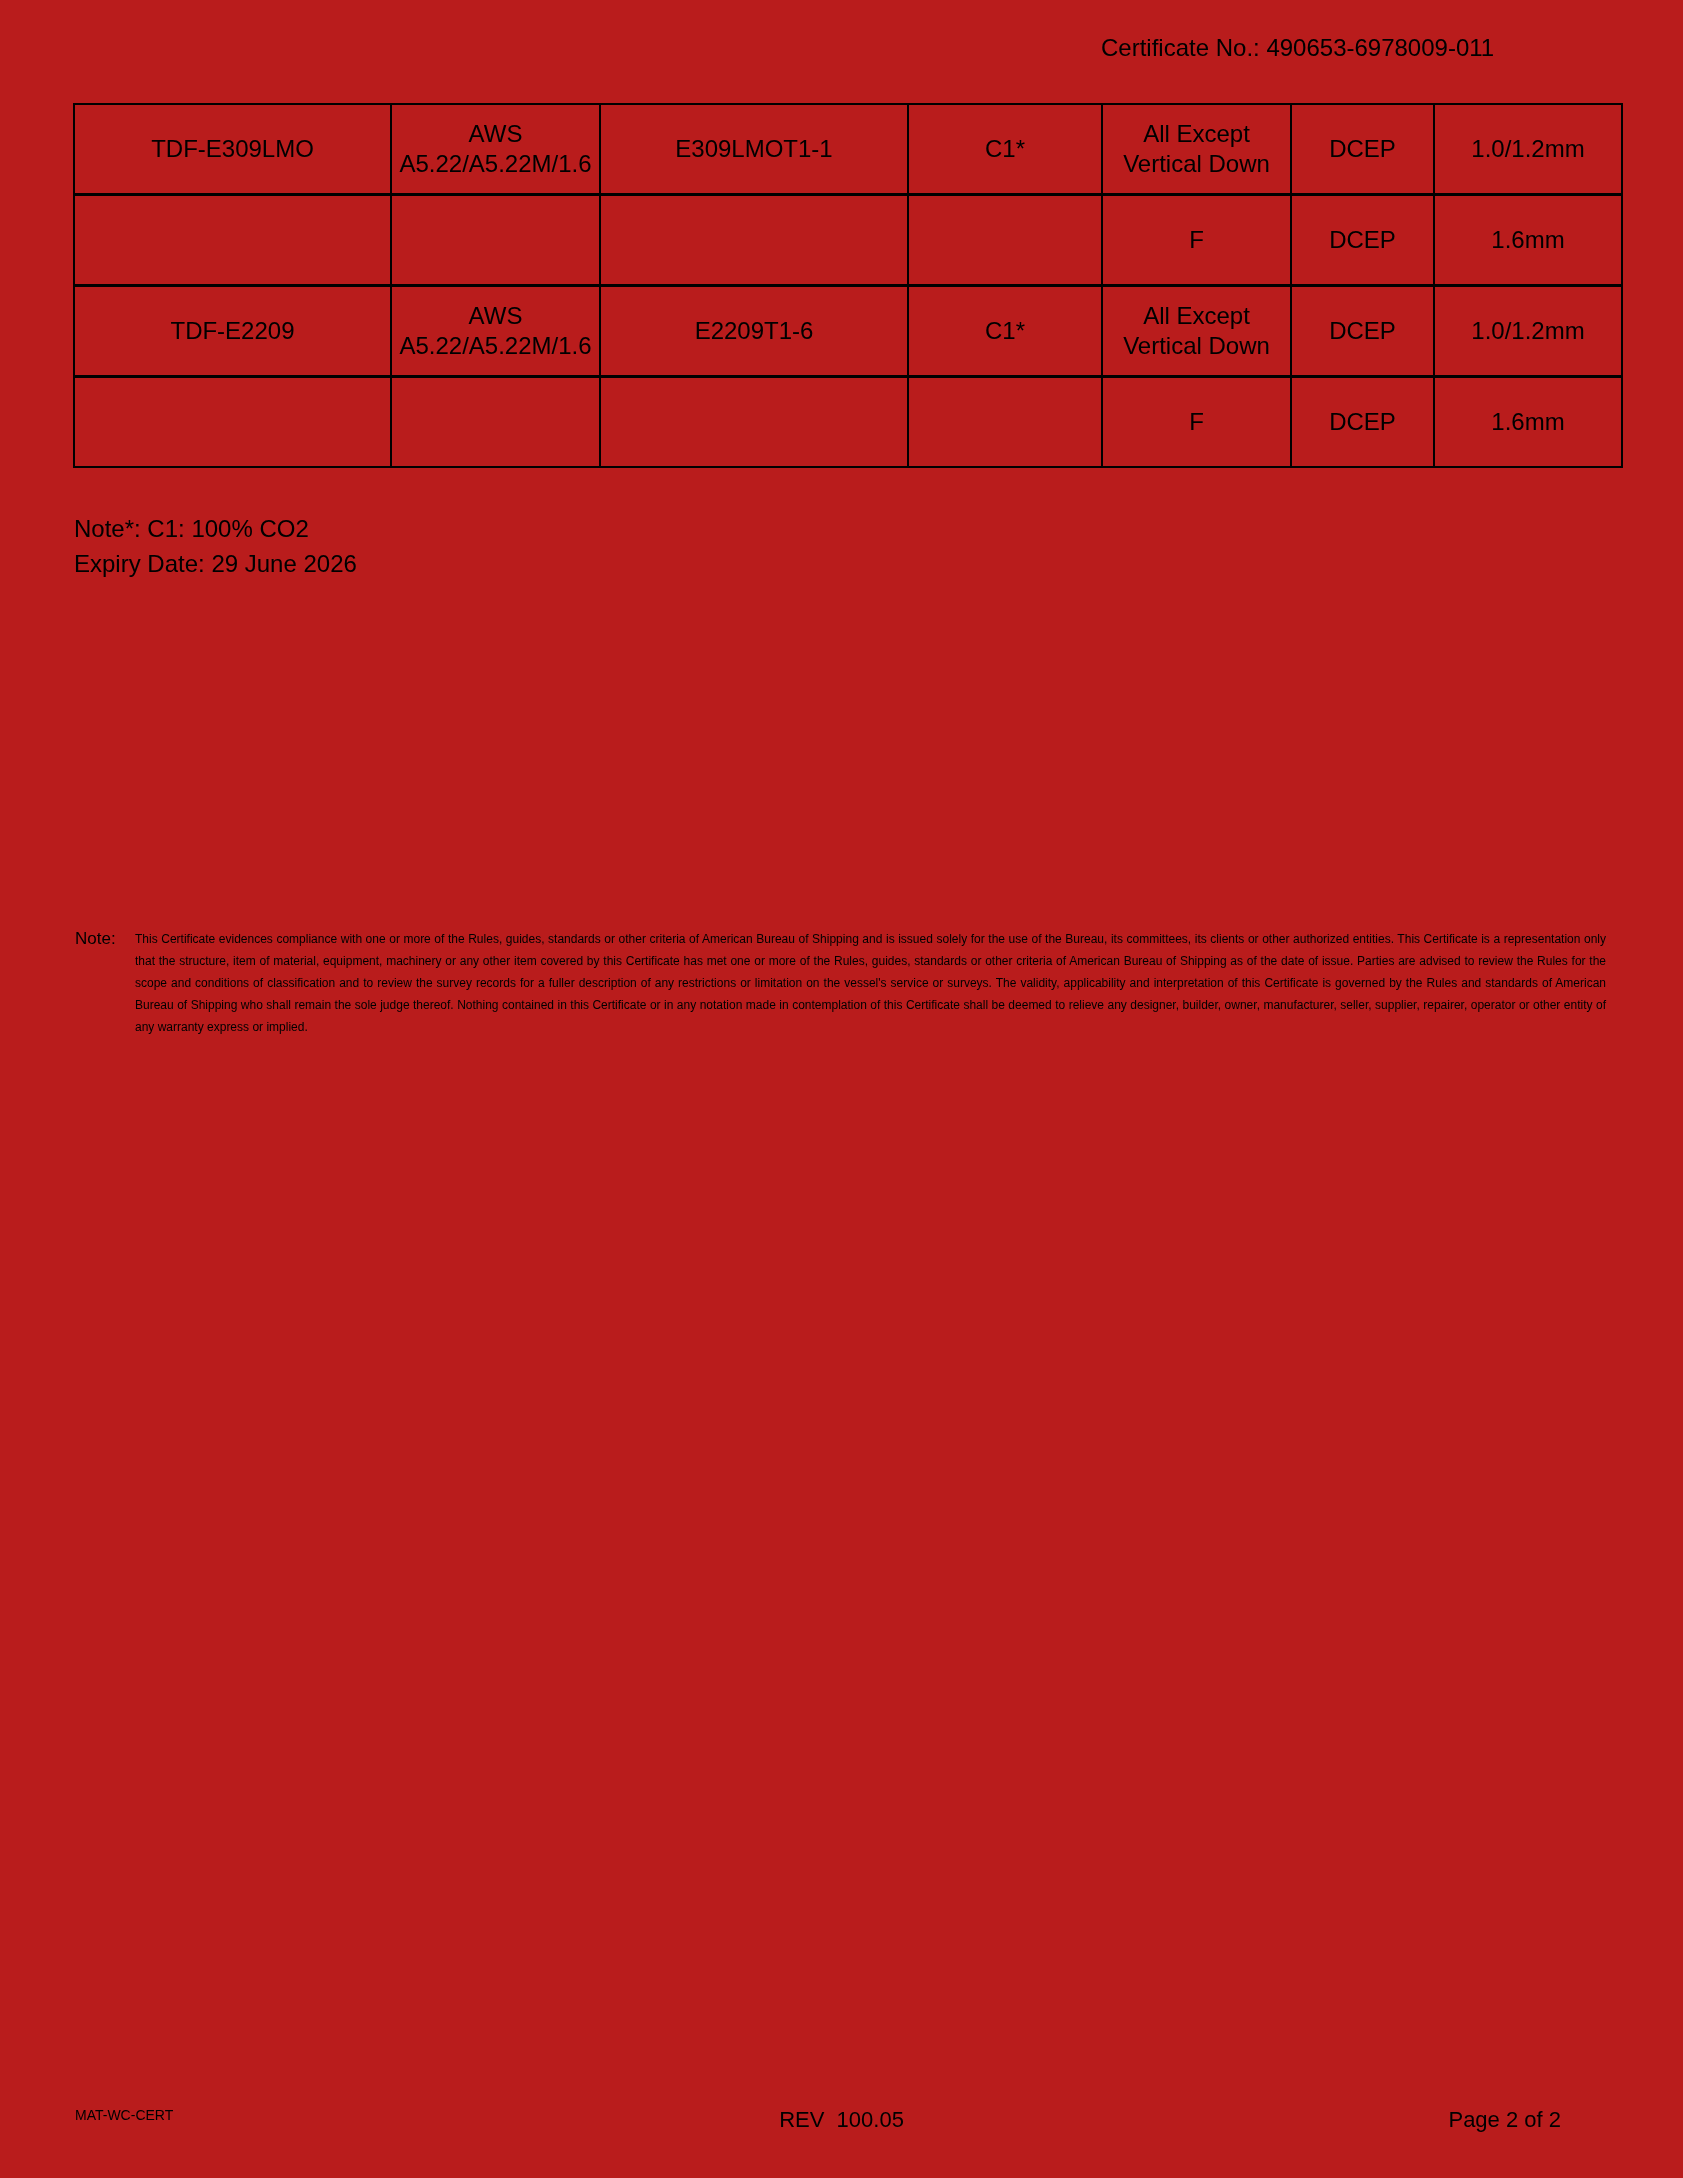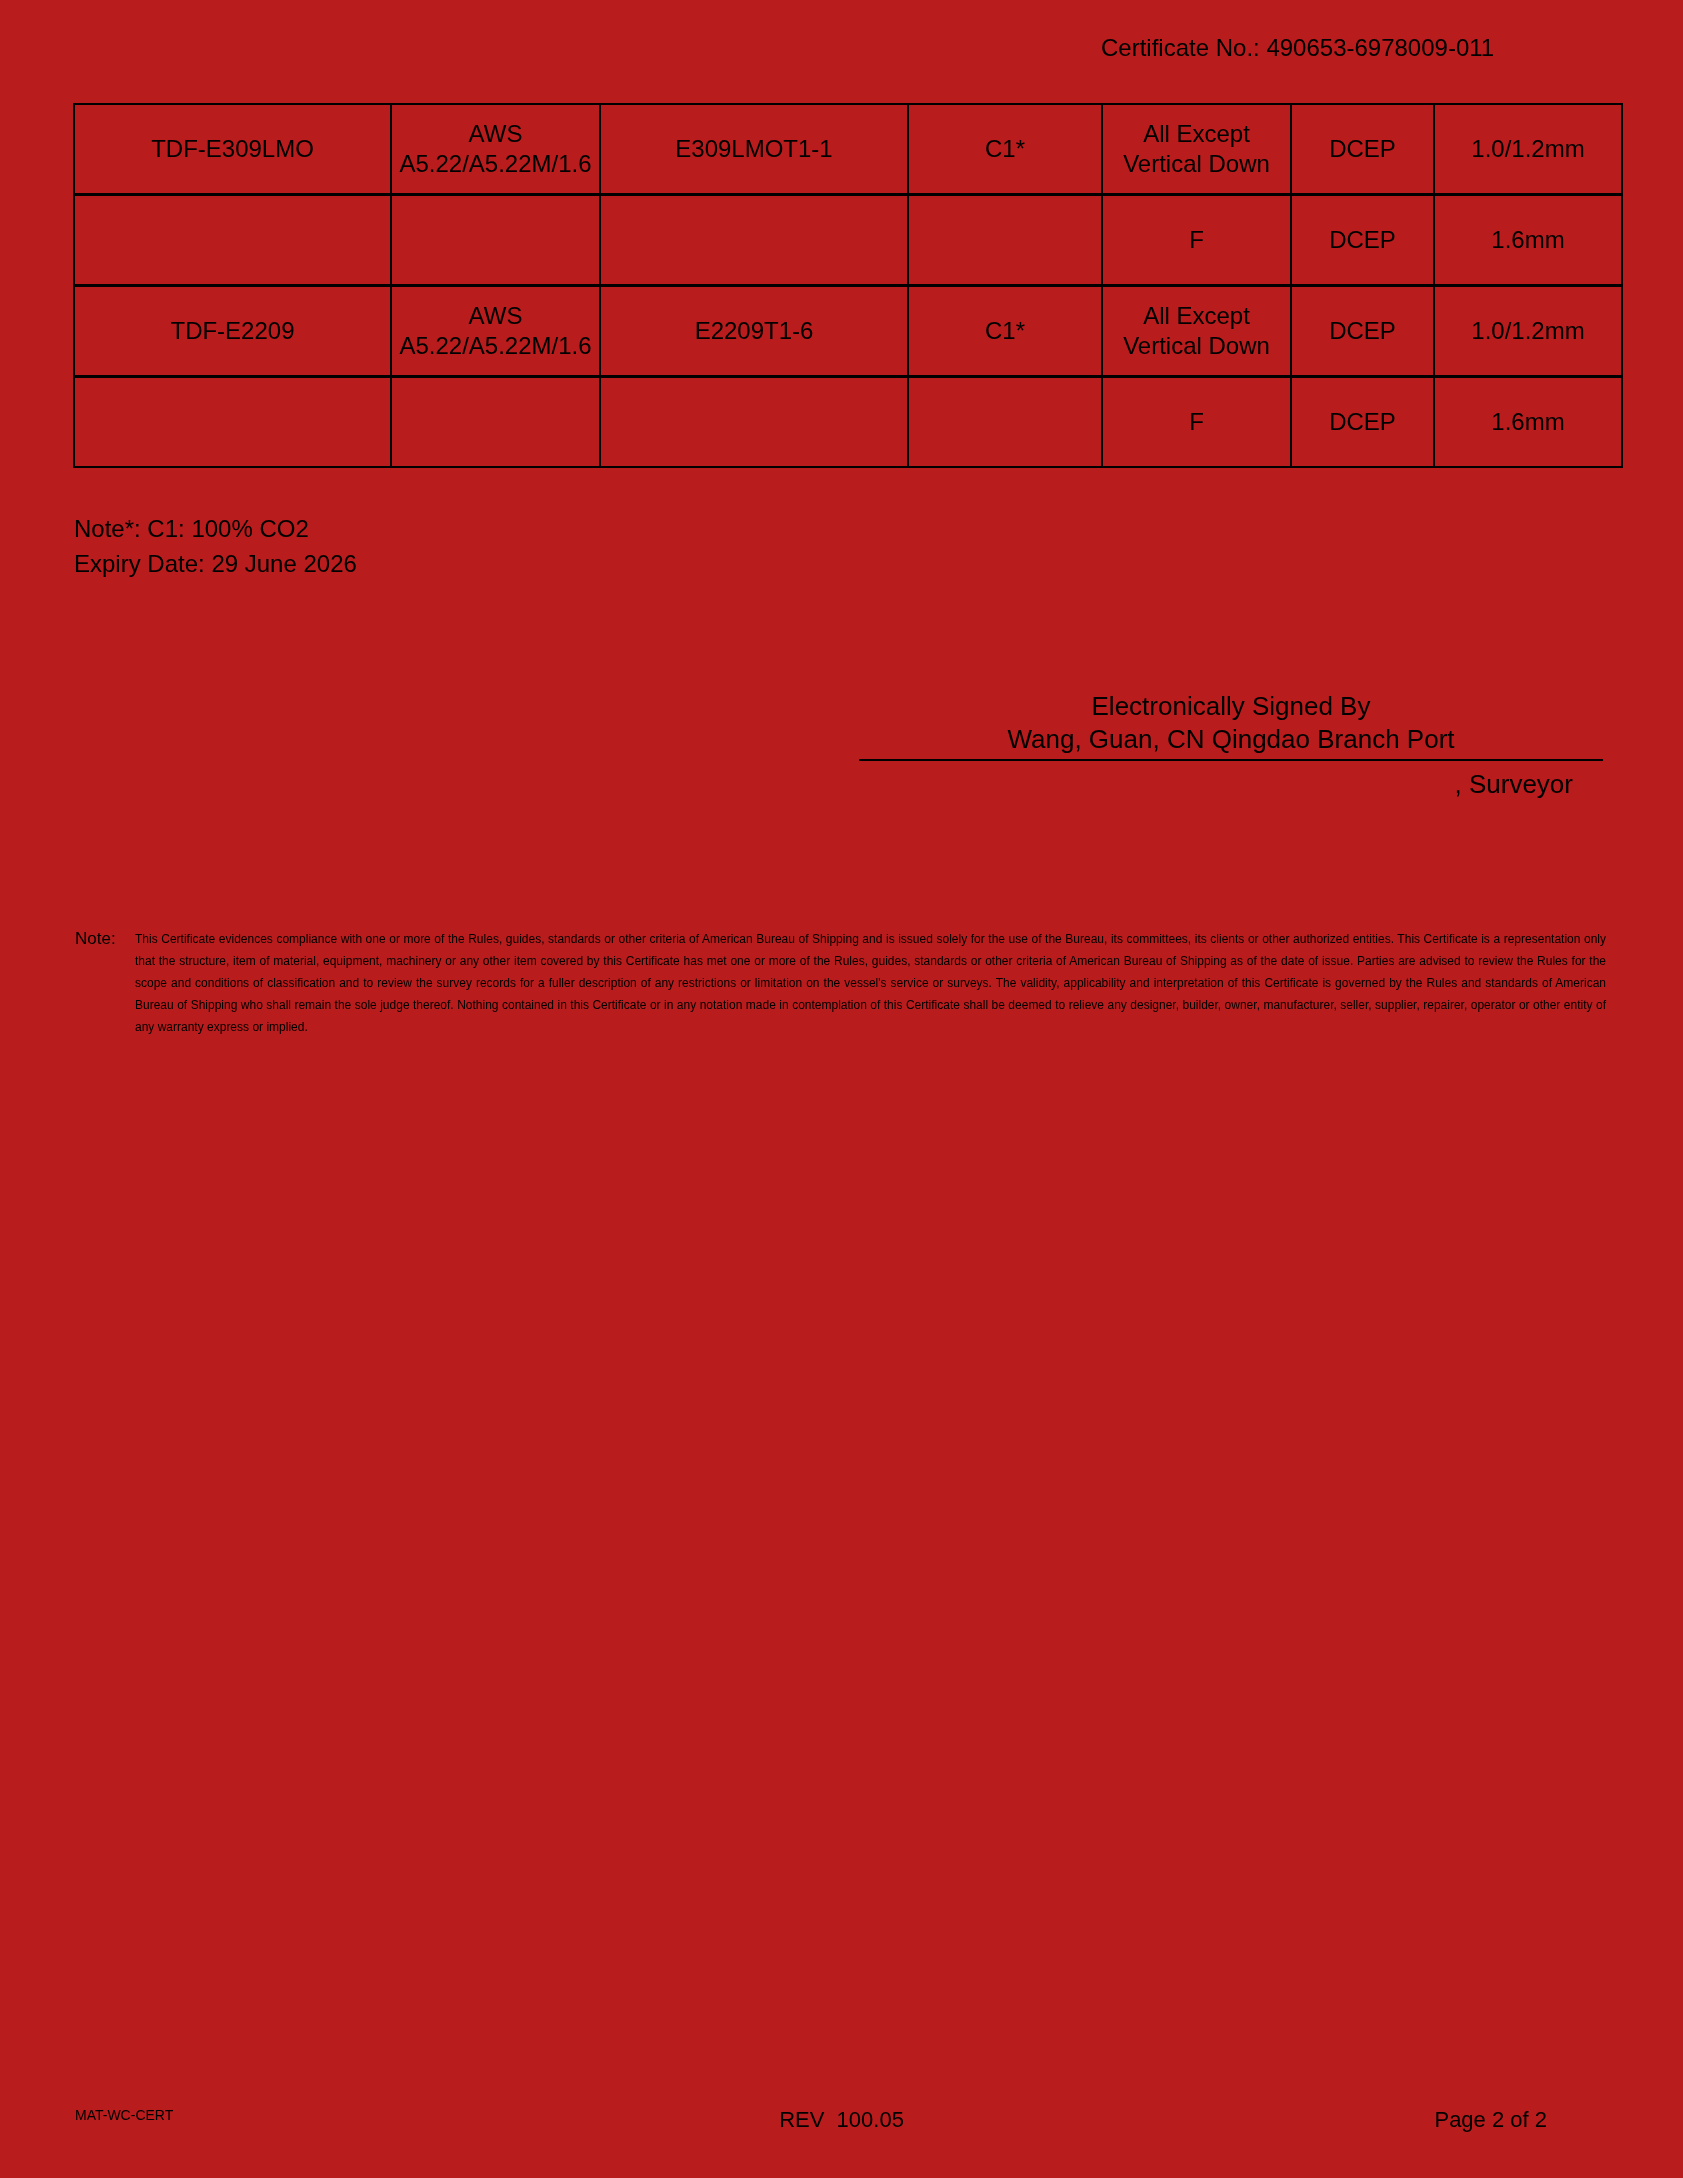--- a/index.html
+++ b/index.html
@@ -114,21 +114,21 @@
     position: absolute;
     left: 0;
     right: 0;
     top: 2107px;
     text-align: center;
     font-size: 22px;
     white-space: pre;
   }
   .footer-right {
     position: absolute;
-    right: 136px;
+    right: 122px;
     top: 2107px;
     font-size: 22px;
   }
 </style>
 </head>
 <body>
 
 <div class="page">
 
   <div class="cert-no">Certificate No.: 490653-6978009-011</div>
@@ -185,27 +185,20 @@
         <td>1.6mm</td>
       </tr>
     </tbody>
   </table>
 
   <div class="notes">
     <div>Note*: C1: 100% CO2</div>
     <div>Expiry Date: 29 June 2026</div>
   </div>
 
-  <div class="sig">
-    <div class="sig-lines">
-      <div>Electronically Signed By</div>
-      <div>Wang, Guan, CN Qingdao Branch Port</div>
-    </div>
-    <div class="sig-role">, Surveyor</div>
-  </div>
 
   <div class="disclaimer">
     <div class="disclaimer-label">Note:</div>
     <div class="disclaimer-text">This Certificate evidences compliance with one or more of the Rules, guides, standards or other criteria of American Bureau of Shipping and is issued solely for the use of the Bureau, its committees, its clients or other authorized entities. This Certificate is a representation only that the structure, item of material, equipment, machinery or any other item covered by this Certificate has met one or more of the Rules, guides, standards or other criteria of American Bureau of Shipping as of the date of issue. Parties are advised to review the Rules for the scope and conditions of classification and to review the survey records for a fuller description of any restrictions or limitation on the vessel's service or surveys. The validity, applicability and interpretation of this Certificate is governed by the Rules and standards of American Bureau of Shipping who shall remain the sole judge thereof. Nothing contained in this Certificate or in any notation made in contemplation of this Certificate shall be deemed to relieve any designer, builder, owner, manufacturer, seller, supplier, repairer, operator or other entity of any warranty express or implied.</div>
   </div>
 
   <div class="footer-left">MAT-WC-CERT</div>
   <div class="footer-center">REV  100.05</div>
   <div class="footer-right">Page 2 of 2</div>
 

